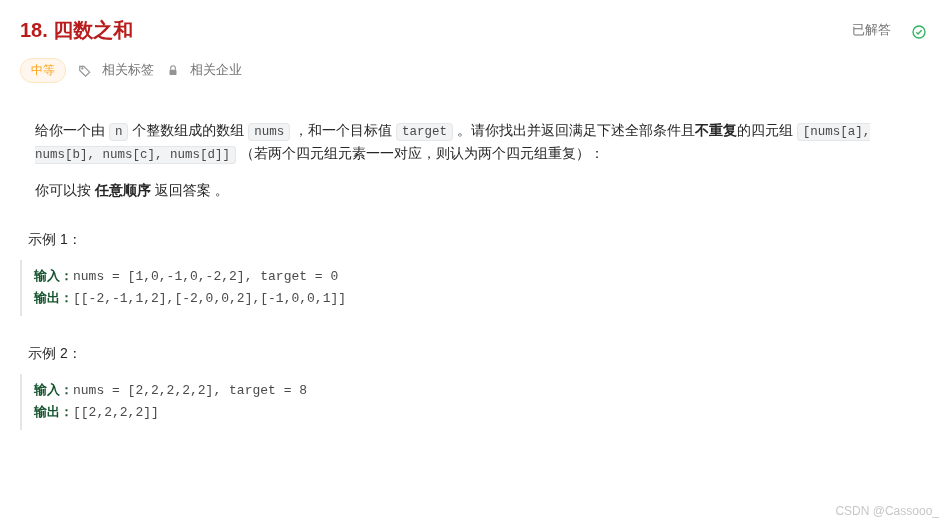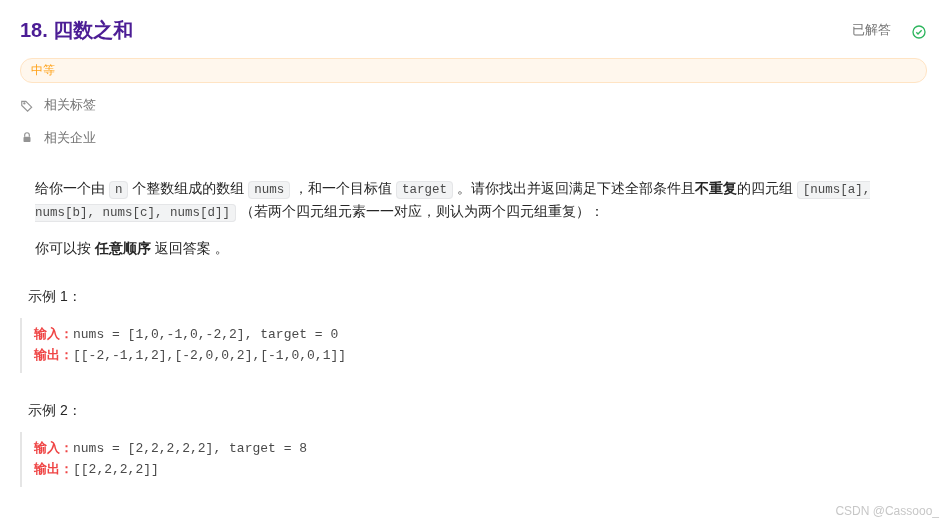--- a/index.html
+++ b/index.html
@@ -10,24 +10,24 @@
     font-family: -apple-system, BlinkMacSystemFont, "Segoe UI", "PingFang SC", "Microsoft YaHei", sans-serif;
     color: #262626;
     background: #fff;
     padding: 14px 20px 0 20px;
     font-size: 14px;
     line-height: 1.6;
     position: relative;
     overflow: hidden;
   }
   .header-row { display: flex; justify-content: space-between; align-items: center; margin-bottom: 12px; }
-  .title { font-size: 20px; font-weight: 700; color: #4c1d95; }
+  .title { font-size: 20px; font-weight: 700; color: #b91c1c; }
   .solved { display: flex; align-items: flex-end; gap: 20px; color: #737373; font-size: 13px; }
   .solved svg { width: 16px; height: 16px; }
-  .meta-row { display: flex; gap: 12px; margin-bottom: 28px; flex-direction: column; }
+  .meta-row { display: flex; align-items: center; gap: 12px; margin-bottom: 36px; }
   .difficulty {
     display: inline-block;
     padding: 2px 10px;
     border-radius: 12px;
     font-size: 12px;
     color: #ffa116;
     background: #fff7ed;
     border: 1px solid #ffe4c4;
   }
   .meta-chip { display: flex; align-items: center; gap: 10px; color: #737373; font-size: 13px; cursor: pointer; }
@@ -50,21 +50,21 @@
   }
   .ex-title { font-weight: 400; margin: 26px 0 10px 8px; }
   .ex-block {
     border-left: 2px solid #e5e5e5;
     padding: 6px 0 6px 12px;
     font-family: Menlo, Consolas, "Courier New", monospace;
     font-size: 13px;
     color: #4a4a4a;
     white-space: pre;
   }
-  .ex-block b { font-family: -apple-system, "Microsoft YaHei", sans-serif; color: #ef4444; font-weight:700; }
+  .ex-block b { font-family: -apple-system, "Microsoft YaHei", sans-serif; color: #14532d; font-weight:700; }
   .watermark {
     position: absolute; right: 8px; bottom: 4px;
     font-size: 12px; color: #c7c7c7;
   }
 </style>
 </head>
 <body>
 
 <div class="header-row">
   <div class="title">18. 四数之和</div>

